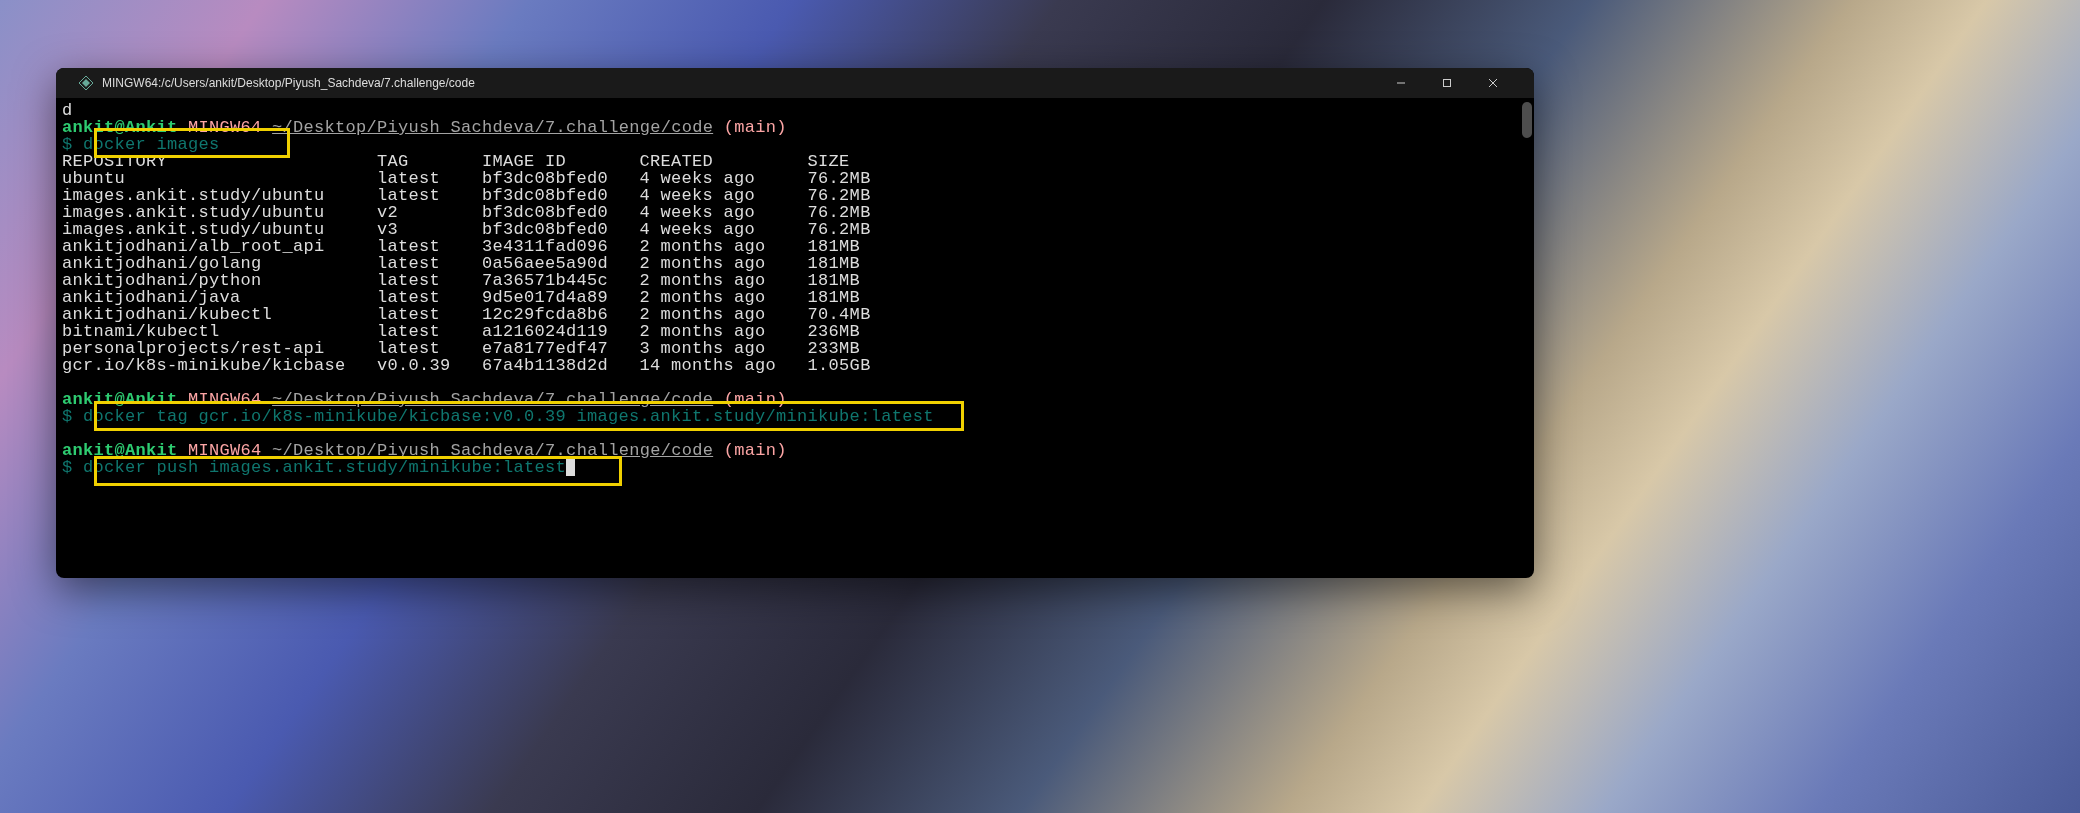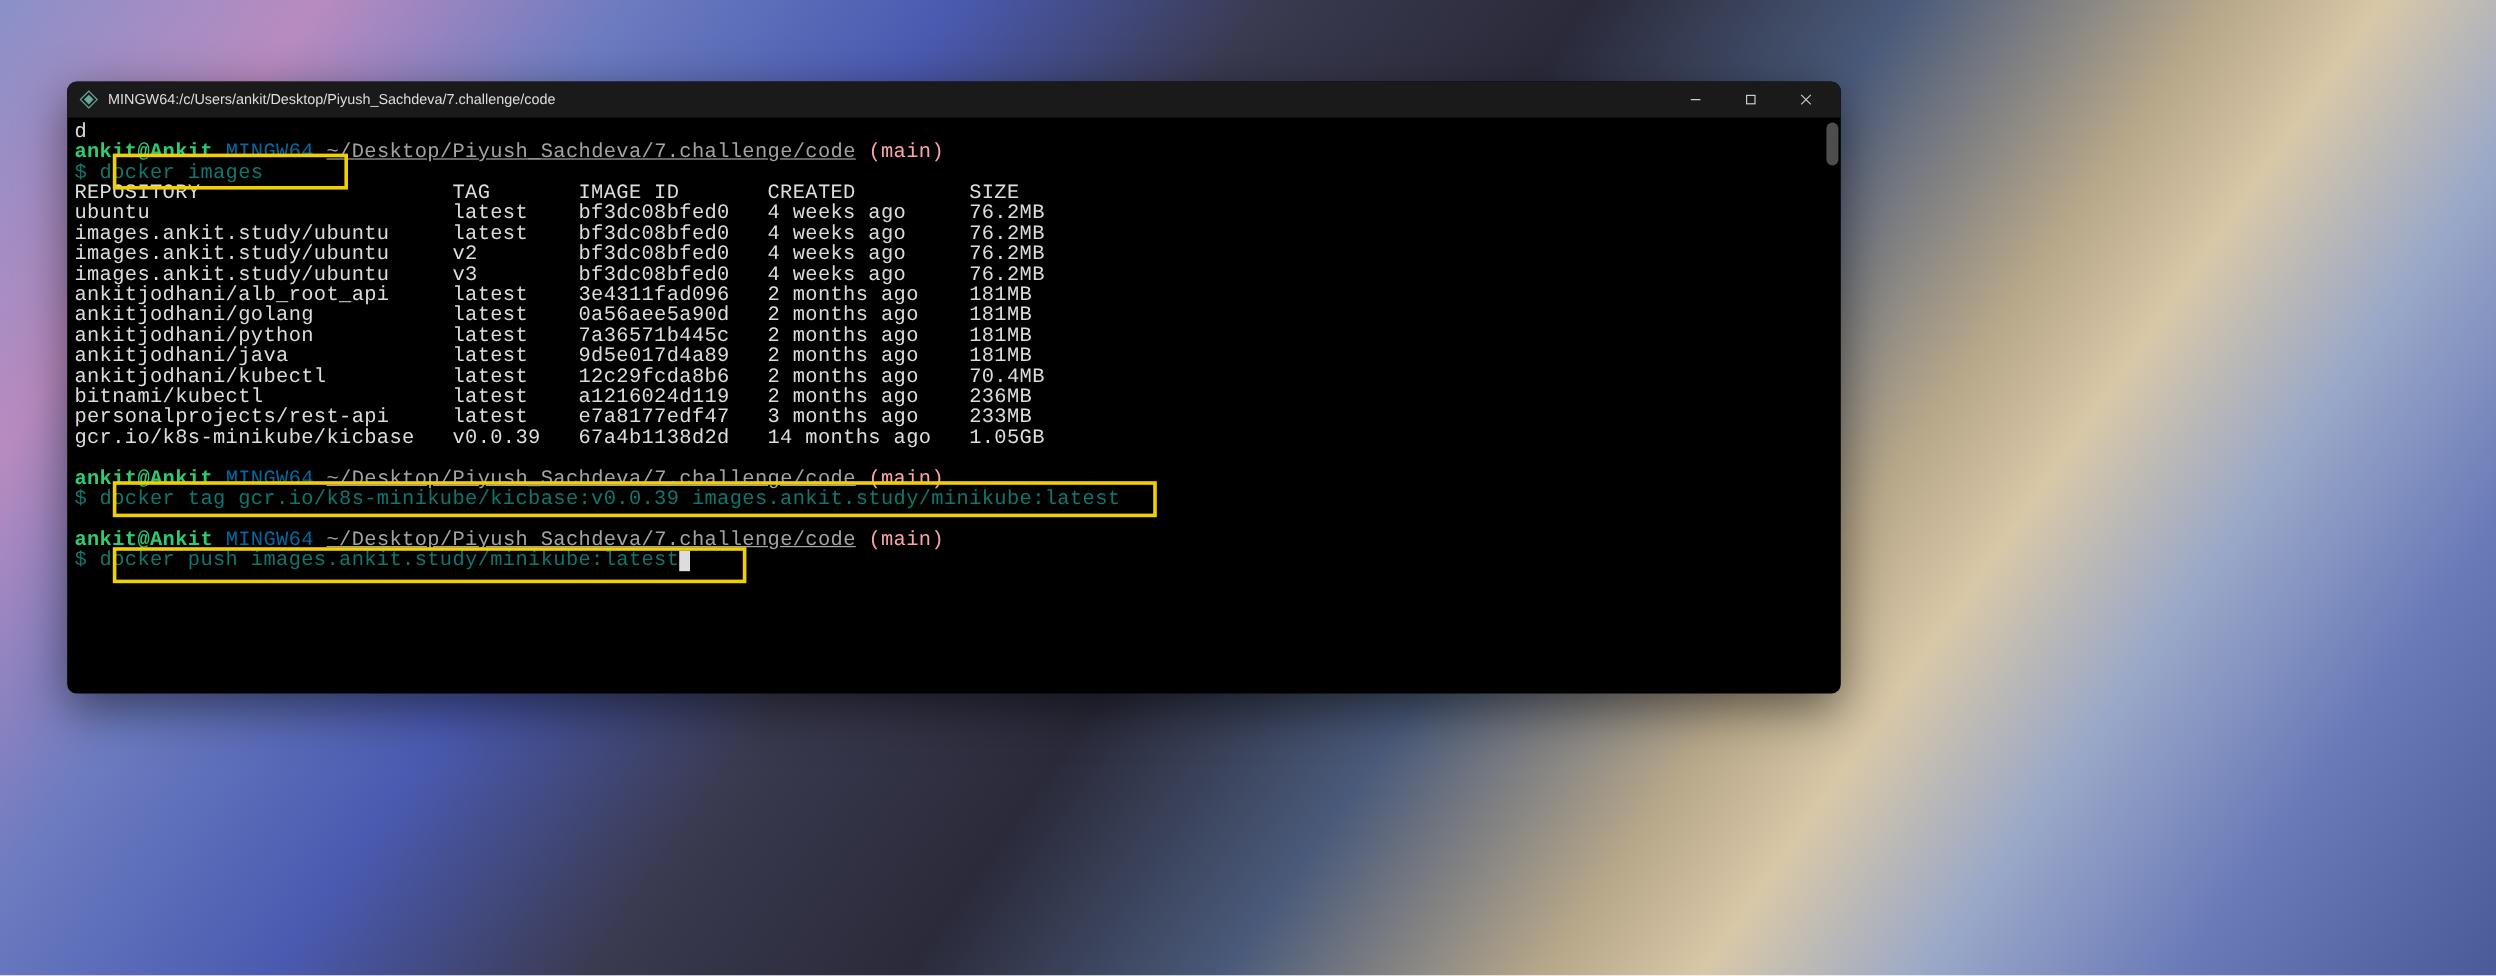--- a/index.html
+++ b/index.html
@@ -33,21 +33,21 @@
     box-shadow: 0 12px 40px rgba(0,0,0,0.5);
     display: flex;
     flex-direction: column;
     overflow: hidden;
   }
   .titlebar {
     height: 30px;
     background: #1a1a1a;
     display: flex;
     align-items: center;
-    padding: 0 6px;
+    padding: 0 18px;
     color: #ccc;
     font-size: 12px;
     font-family: "Segoe UI", Arial, sans-serif;
   }
   .titlebar .app-icon {
     width: 16px; height: 16px;
     margin: 0 6px 0 4px;
     display: inline-flex;
     align-items: center;
     justify-content: center;
@@ -72,21 +72,21 @@
     padding: 4px 6px 10px 6px;
     font-size: 17px;
     line-height: 17px;
     letter-spacing: 0.3px;
     color: #ddd;
     white-space: pre;
     position: relative;
     overflow: hidden;
   }
   .ps-user { color: #2ecc71; font-weight: bold; }
-  .ps-host { color: #0369a1; }
+  .ps-host { color: #fca5a5; }
   .ps-path { color: #a3a3a3; text-decoration: underline; }
   .ps-branch { color: #fca5a5; }
   .cmd { color: #0f766e; }
   .highlight-box {
     position: absolute;
     border: 3px solid #f0d000;
     pointer-events: none;
   }
   .scrollbar {
     position: absolute;

